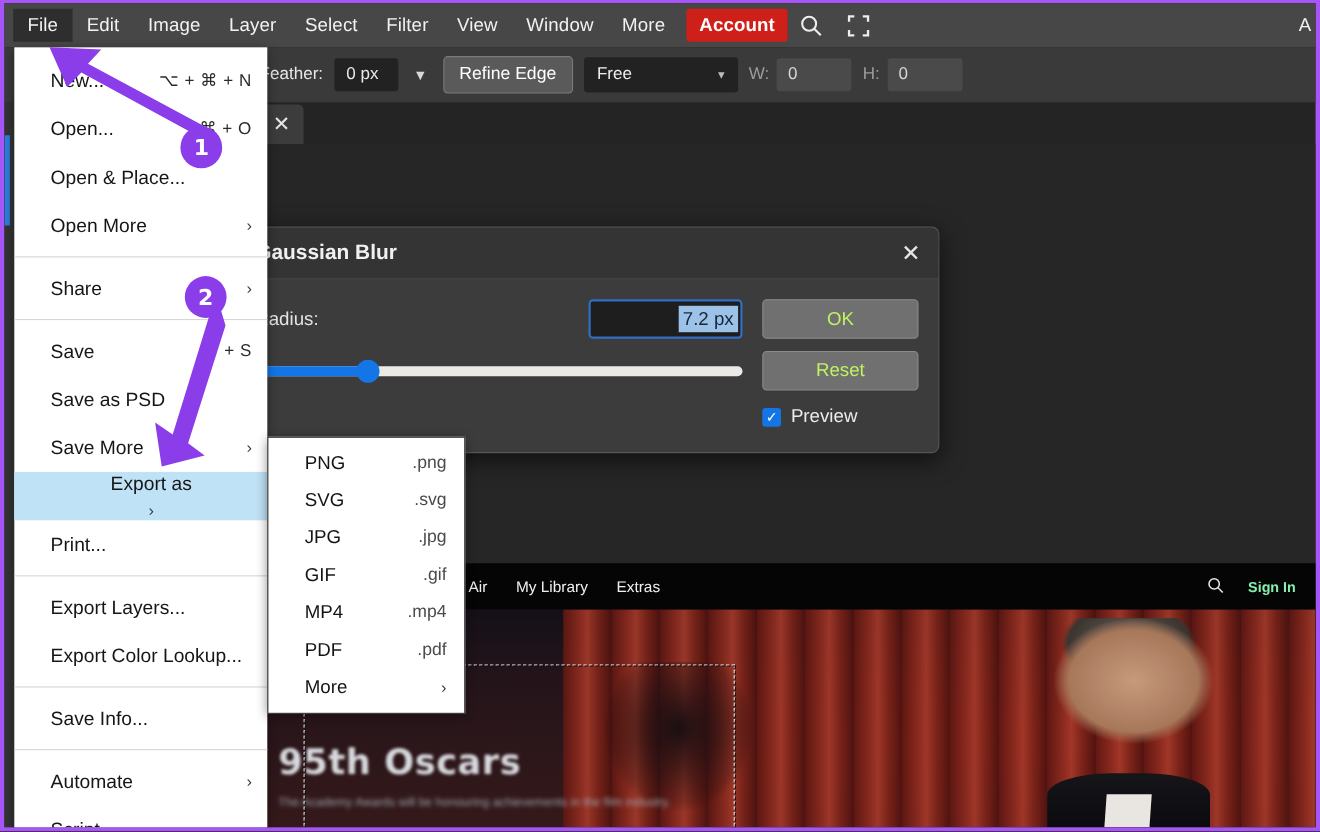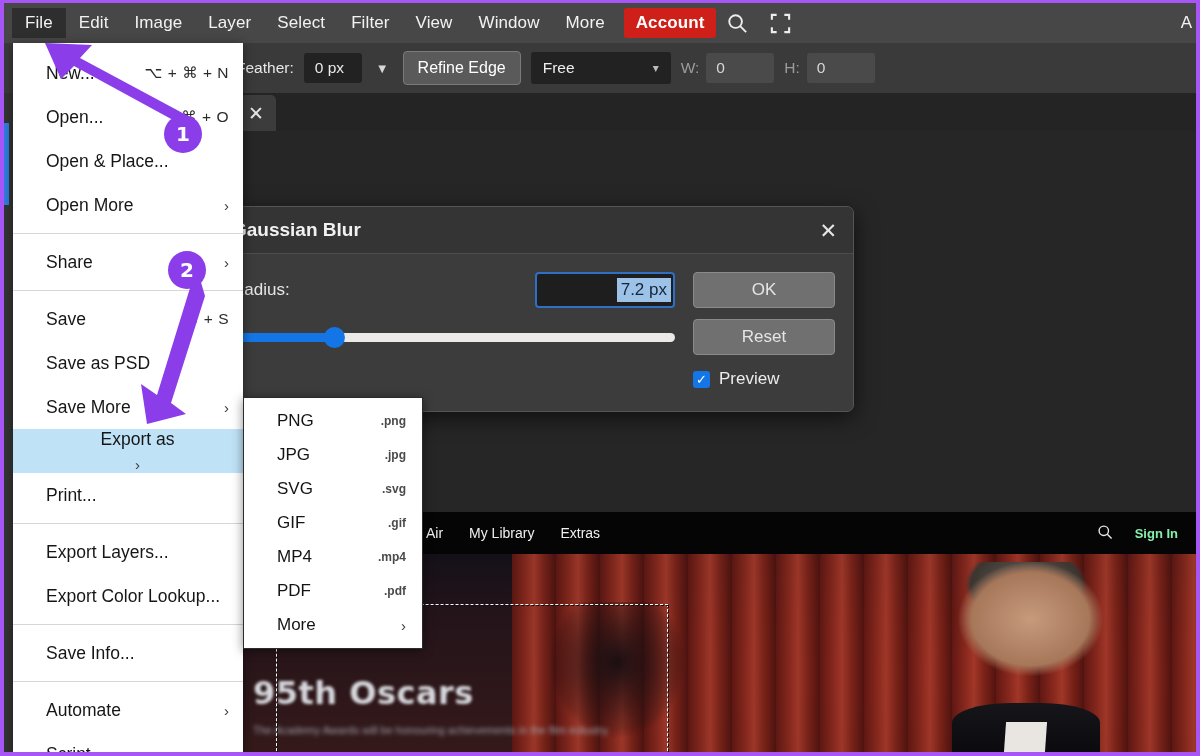--- a/index.html
+++ b/index.html
@@ -202,21 +202,21 @@
     background: #fff;
     box-shadow: 0 2px 10px rgba(0,0,0,.45);
     border: 1px solid #2b2b2b;
     padding: 6px 0; z-index: 45;
   }
   .smi {
     display: flex; align-items: center; justify-content: space-between;
     height: 34px; padding: 0 16px 0 33px;
     color: #141414; font-size: 17px;
   }
-  .smi .ext { color: #4a4a4a; font-size: 12px; font-weight: bold; }
+  .smi .ext { color: #4a4a4a; font-size: 16px; }
   .smi .arrow { color: #3a3a3a; font-size: 15px; }
 
   
   .dialog {
     position: absolute; left: 205px; top: 203px; width: 645px;
     background: #3c3c3c;
     border: 1px solid #555; border-radius: 7px;
     box-shadow: 0 6px 22px rgba(0,0,0,.6);
     z-index: 30;
   }
@@ -253,21 +253,21 @@
     width: 23%; background: #1476e6; border-radius: 5px;
   }
   .slider .knob {
     position: absolute; left: 23%; top: -3px;
     width: 21px; height: 21px; margin-left: -10px;
     border-radius: 50%; background: #1476e6;
   }
   .dlg-right { width: 142px; display: flex; flex-direction: column; gap: 11px; }
   .dbtn {
     height: 36px; border-radius: 4px; background: #707070;
-    border: 1px solid #8a8a8a; color: #e5e5e5; font-size: 17px;
+    border: 1px solid #8a8a8a; color: #bef264; font-size: 17px;
     display: flex; align-items: center; justify-content: center;
   }
   .prevrow { display: flex; align-items: center; gap: 9px; margin-top: 3px; }
   .cbox {
     width: 17px; height: 17px; border-radius: 3px; background: #1476e6;
     color: #fff; font-size: 13px; display: flex;
     align-items: center; justify-content: center;
   }
   .prevrow .lbl { color: #ececec; font-size: 17px; }
 
@@ -476,26 +476,26 @@
         <span>Script...</span>
       </div>
     </div>
 
   <div class="submenu" id="export-submenu">
       <div class="smi">
         <span>PNG</span>
         <span class="ext">.png</span>
       </div>
       <div class="smi">
+        <span>SVG</span>
+        <span class="ext">.svg</span>
+      </div>
+      <div class="smi">
         <span>JPG</span>
         <span class="ext">.jpg</span>
-      </div>
-      <div class="smi">
-        <span>SVG</span>
-        <span class="ext">.svg</span>
       </div>
       <div class="smi">
         <span>GIF</span>
         <span class="ext">.gif</span>
       </div>
       <div class="smi">
         <span>MP4</span>
         <span class="ext">.mp4</span>
       </div>
       <div class="smi">

